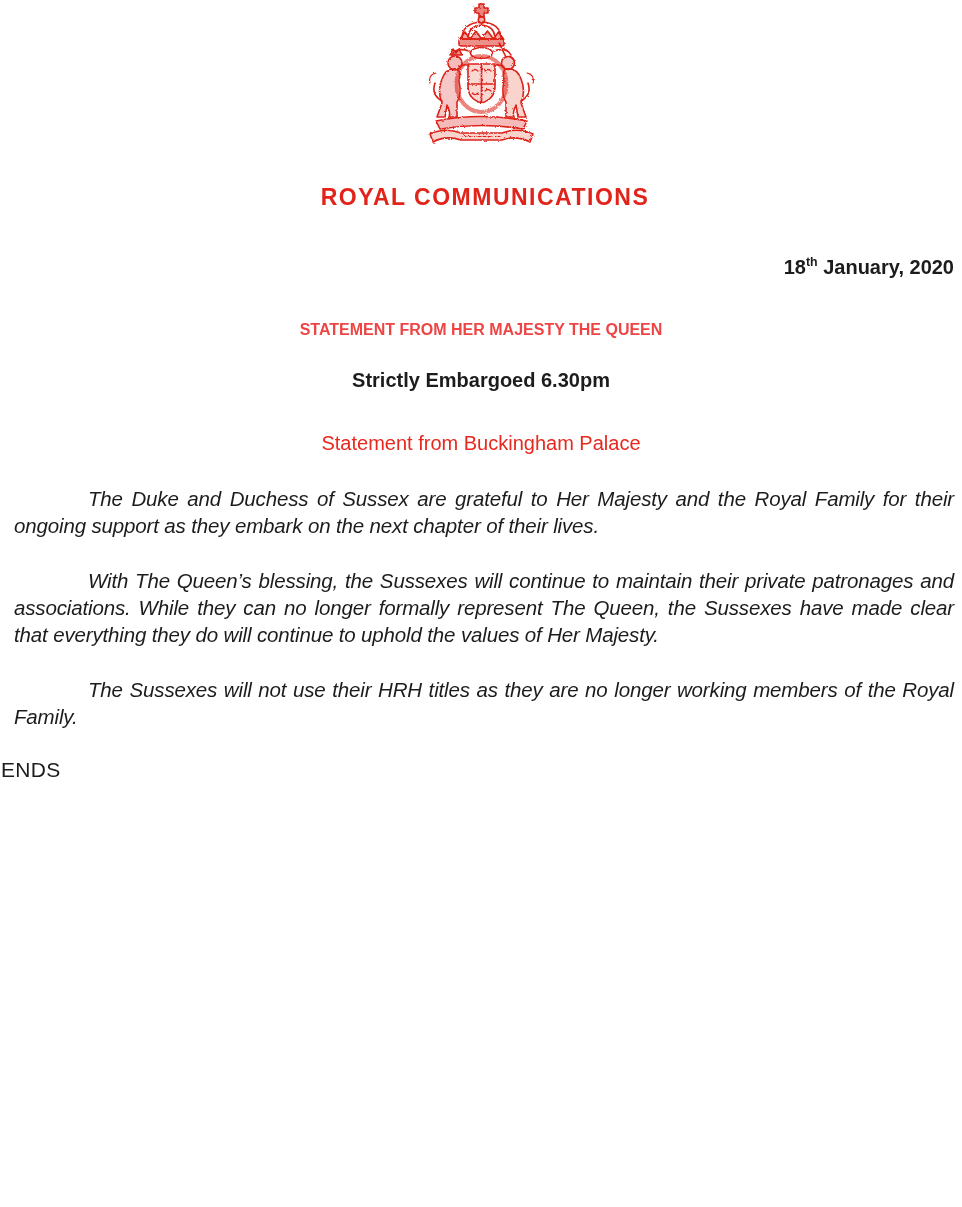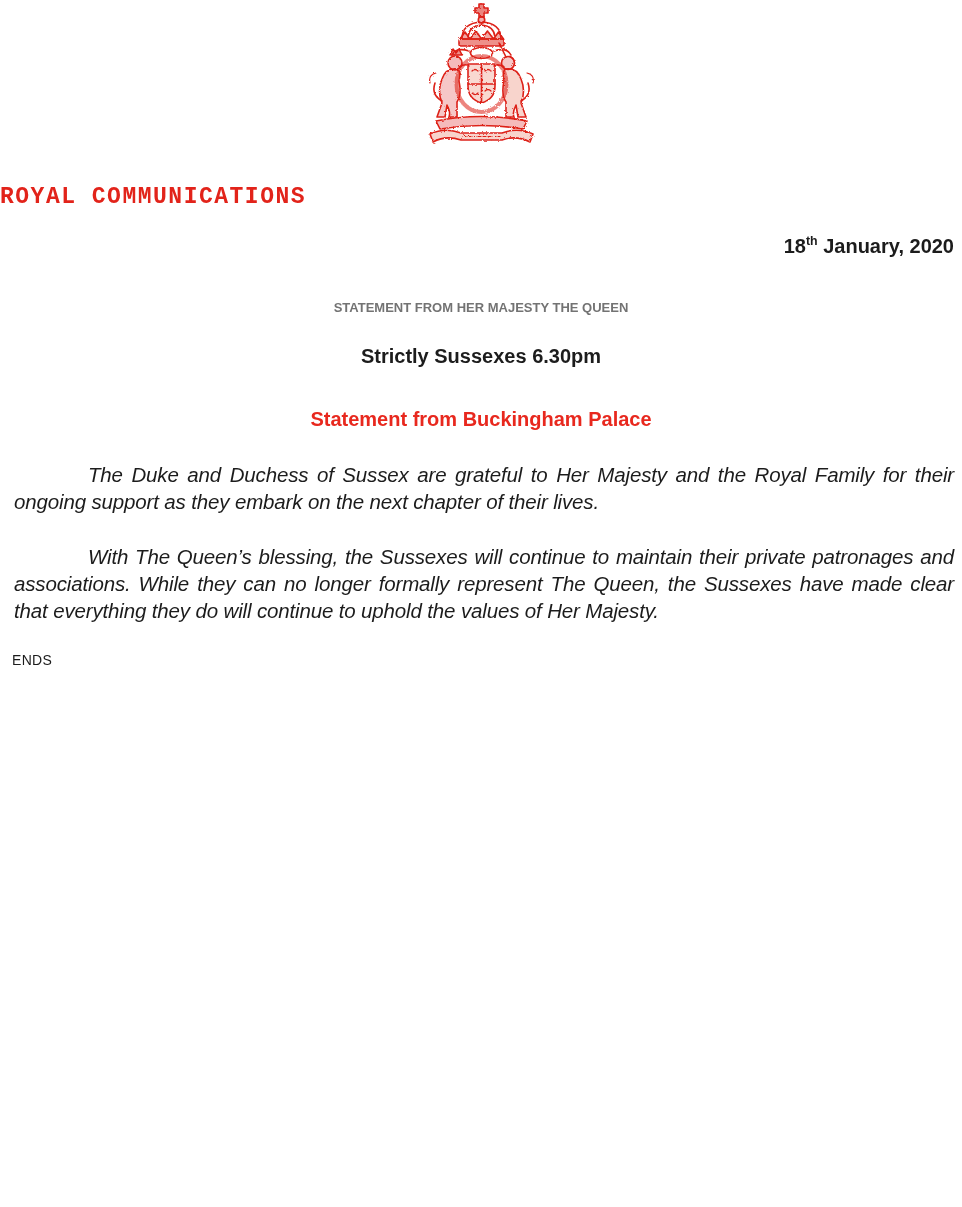--- a/index.html
+++ b/index.html
@@ -17,72 +17,74 @@
   .crest {
     width: 150px;
     height: 152px;
     margin: 2px auto 0;
     display: flex;
     align-items: center;
     justify-content: center;
   }
   .masthead {
     margin-top: 30px;
-    font-family: Liberation Mono, monospace;
+    text-align: center;
+    font-family: Liberation Sans, sans-serif;
     font-weight: 700;
     font-size: 23px;
     letter-spacing: 1.5px;
     color: #e2231a;
+    margin-left: 8px;
   }
   .date-line {
-    margin-top: 24px;
+    margin-top: 44px;
     padding-right: 8px;
     text-align: right;
     font-weight: 700;
     font-size: 20px;
     color: #1c1c1c;
   }
   .date-line sup { font-size: 0.62em; vertical-align: super; }
   .h-statement {
     margin-top: 42px;
     text-align: center;
     font-weight: 700;
-    font-size: 13px;
-    color: #737373;
+    font-size: 16px;
+    color: #ef4444;
   }
   .h-embargo {
     margin-top: 30px;
     text-align: center;
     font-weight: 700;
     font-size: 20px;
     color: #1c1c1c;
   }
   .h-palace {
     margin-top: 40px;
     text-align: center;
-    font-weight: 700;
+    font-weight: 400;
     font-size: 20px;
     color: #e8281e;
   }
   .body-text {
     margin-top: 30px;
     padding: 0 8px 0 14px;
     font-size: 20.5px;
     line-height: 27px;
     letter-spacing: -0.15px;
     font-style: italic;
   }
   .body-text p {
     margin: 0 0 28px 0;
     text-align: justify;
     text-indent: 74px;
   }
   .ends {
-    padding-left: 12px;
-    font-size: 14px;
+    padding-left: 1px;
+    font-size: 21px;
     letter-spacing: 0.3px;
   }
 </style>
 </head>
 <body>
 
 <div class="page">
 
   <div class="crest">
     <svg viewBox="0 0 150 150" width="150" height="152" aria-hidden="true">
@@ -123,25 +125,26 @@
       </g>
     </svg>
   </div>
 
   <div class="masthead">ROYAL COMMUNICATIONS</div>
 
   <div class="date-line"><span>18</span><sup>th</sup><span> January, 2020</span></div>
 
   <div class="h-statement">STATEMENT FROM HER MAJESTY THE QUEEN</div>
 
-  <div class="h-embargo">Strictly Sussexes 6.30pm</div>
+  <div class="h-embargo">Strictly Embargoed 6.30pm</div>
 
   <div class="h-palace">Statement from Buckingham Palace</div>
 
   <div class="body-text">
 
   <p>The Duke and Duchess of Sussex are grateful to Her Majesty and the Royal Family for their ongoing support as they embark on the next chapter of their lives.</p>
       <p>With The Queen’s blessing, the Sussexes will continue to maintain their private patronages and associations. While they can no longer formally represent The Queen, the Sussexes have made clear that everything they do will continue to uphold the values of Her Majesty.</p>
+      <p>The Sussexes will not use their HRH titles as they are no longer working members of the Royal Family.</p>
     </div>
 
   <div class="ends">ENDS</div>
 
 </div>
 
 </body></html>

